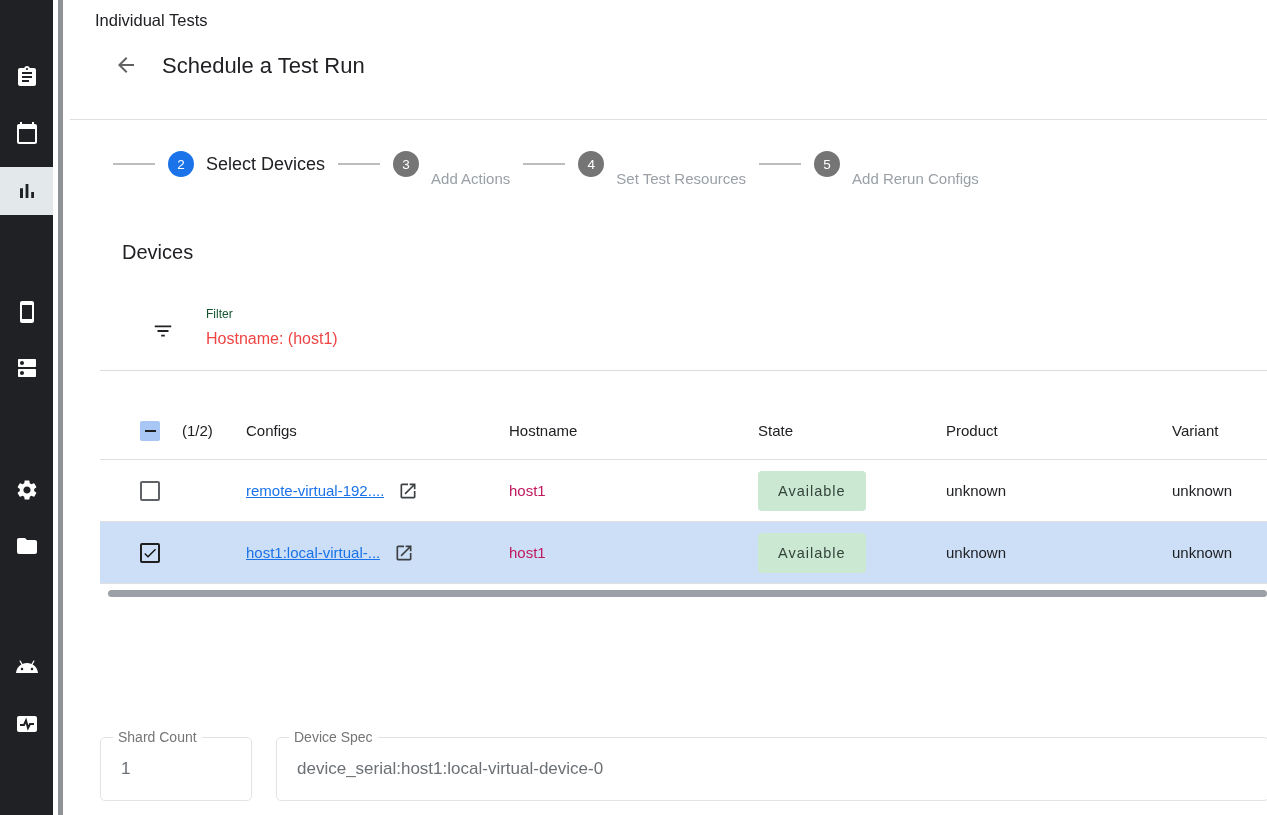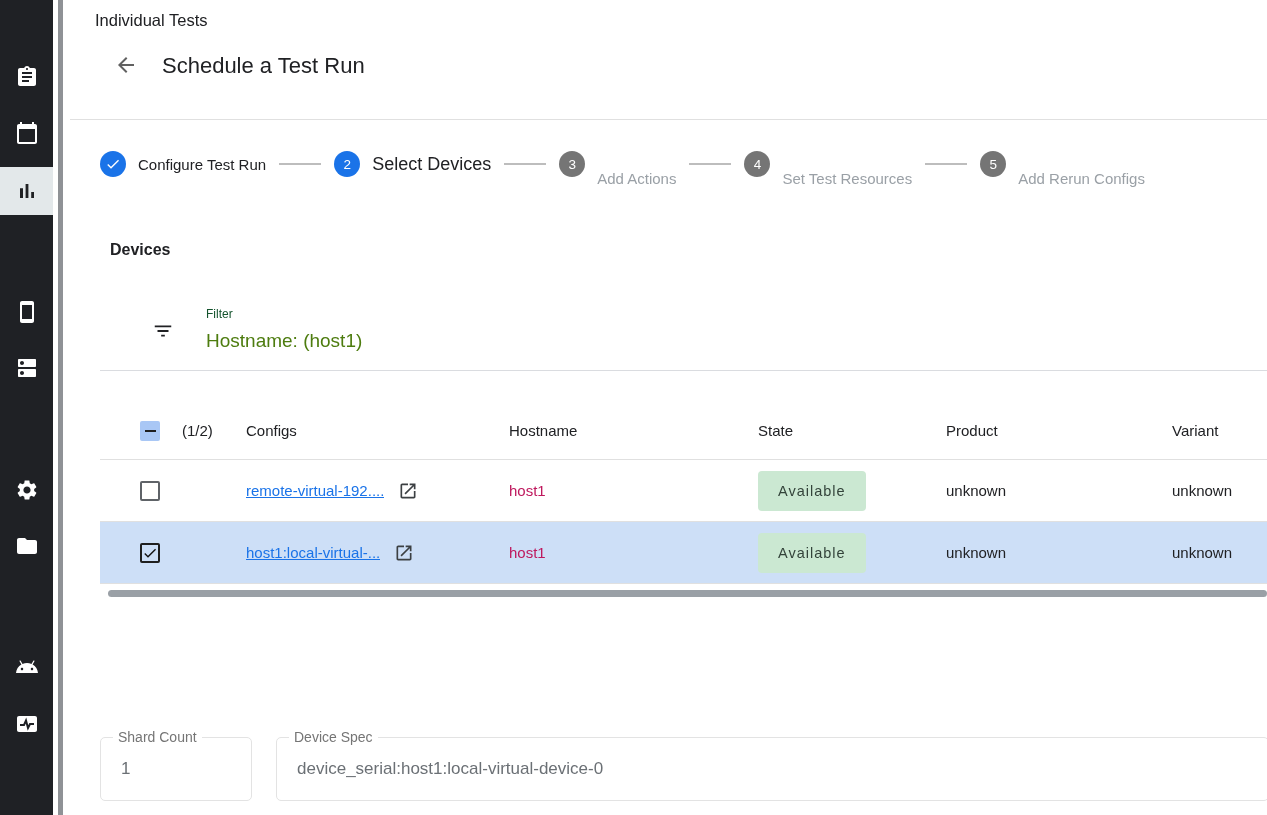--- a/index.html
+++ b/index.html
@@ -32,24 +32,24 @@
   .step-circle { width:26px; height:26px; border-radius:50%; display:flex; align-items:center;
     justify-content:center; color:#fff; font-size:13.5px; flex:0 0 26px; }
   .step-circle.done, .step-circle.active { background:#1a73e8; }
   .step-circle.todo { background:#757575; }
   .step-label { margin-left:12px; font-size:15px; color:#202124; white-space:nowrap; }
   .step.active .step-label { font-size:18px; }
   .step.todo .step-label { color:#9aa0a6;margin-top:28px; }
   .connector { width:42px; height:2px; background:#bdbdbd; margin:0 13px; flex:0 0 42px; }
 
   
-  .devices-heading { position:absolute; left:47px; top:241px; font-size:16px; font-weight:700; }
+  .devices-heading { position:absolute; left:59px; top:241px; font-size:20px; font-weight:400; }
   .filter-icon { position:absolute; left:89px; top:320px; cursor:pointer; }
   .filter-label { position:absolute; left:143px; top:307px; font-size:12px; color:#14532d; }
-  .filter-value { position:absolute; left:143px; top:330px; font-size:19px; color:#4d7c0f; cursor:text; }
+  .filter-value { position:absolute; left:143px; top:330px; font-size:16px; color:#ef4444; cursor:text; }
   .filter-underline { position:absolute; left:37px; right:0; top:370px; height:1px; background:#dadce0; }
 
   
   .table { position:absolute; left:37px; right:0; top:402px; }
   .trow { display:flex; align-items:center; border-bottom:1px solid #e0e0e0; font-size:15px; }
   .trow.thead { height:58px; }
   .trow.tbody { height:62px; }
   .trow.selected { background:#cddff7; }
   .c-check { flex:0 0 82px; padding-left:40px; display:flex; align-items:center; }
   .c-count { flex:0 0 64px; }
@@ -148,28 +148,20 @@
 
     <div class="back-button">
       <svg width="24" height="24" viewBox="0 0 24 24">
           <path fill="#616161" d="M20 11H7.83l5.59-5.59L12 4l-8 8 8 8 1.41-1.41L7.83 13H20v-2z"></path>
         </svg>
     </div>
     <h1 class="page-heading">Schedule a Test Run</h1>
     <div class="header-divider"></div>
 
     <div class="stepper">
-      <div class="step done">
-        <span class="step-circle done">
-          <svg width="16" height="16" viewBox="0 0 24 24">
-              <path fill="#fff" d="M9 16.17L4.83 12l-1.42 1.41L9 19 21 7l-1.41-1.41z"></path>
-            </svg>
-        </span>
-        <span class="step-label">Configure Test Run</span>
-      </div>
       <span class="connector"></span>
       <div class="step active">
         <span class="step-circle active">2</span>
         <span class="step-label">Select Devices</span>
       </div>
       <span class="connector"></span>
       <div class="step todo">
         <span class="step-circle todo">3</span>
         <span class="step-label">Add Actions</span>
       </div>

